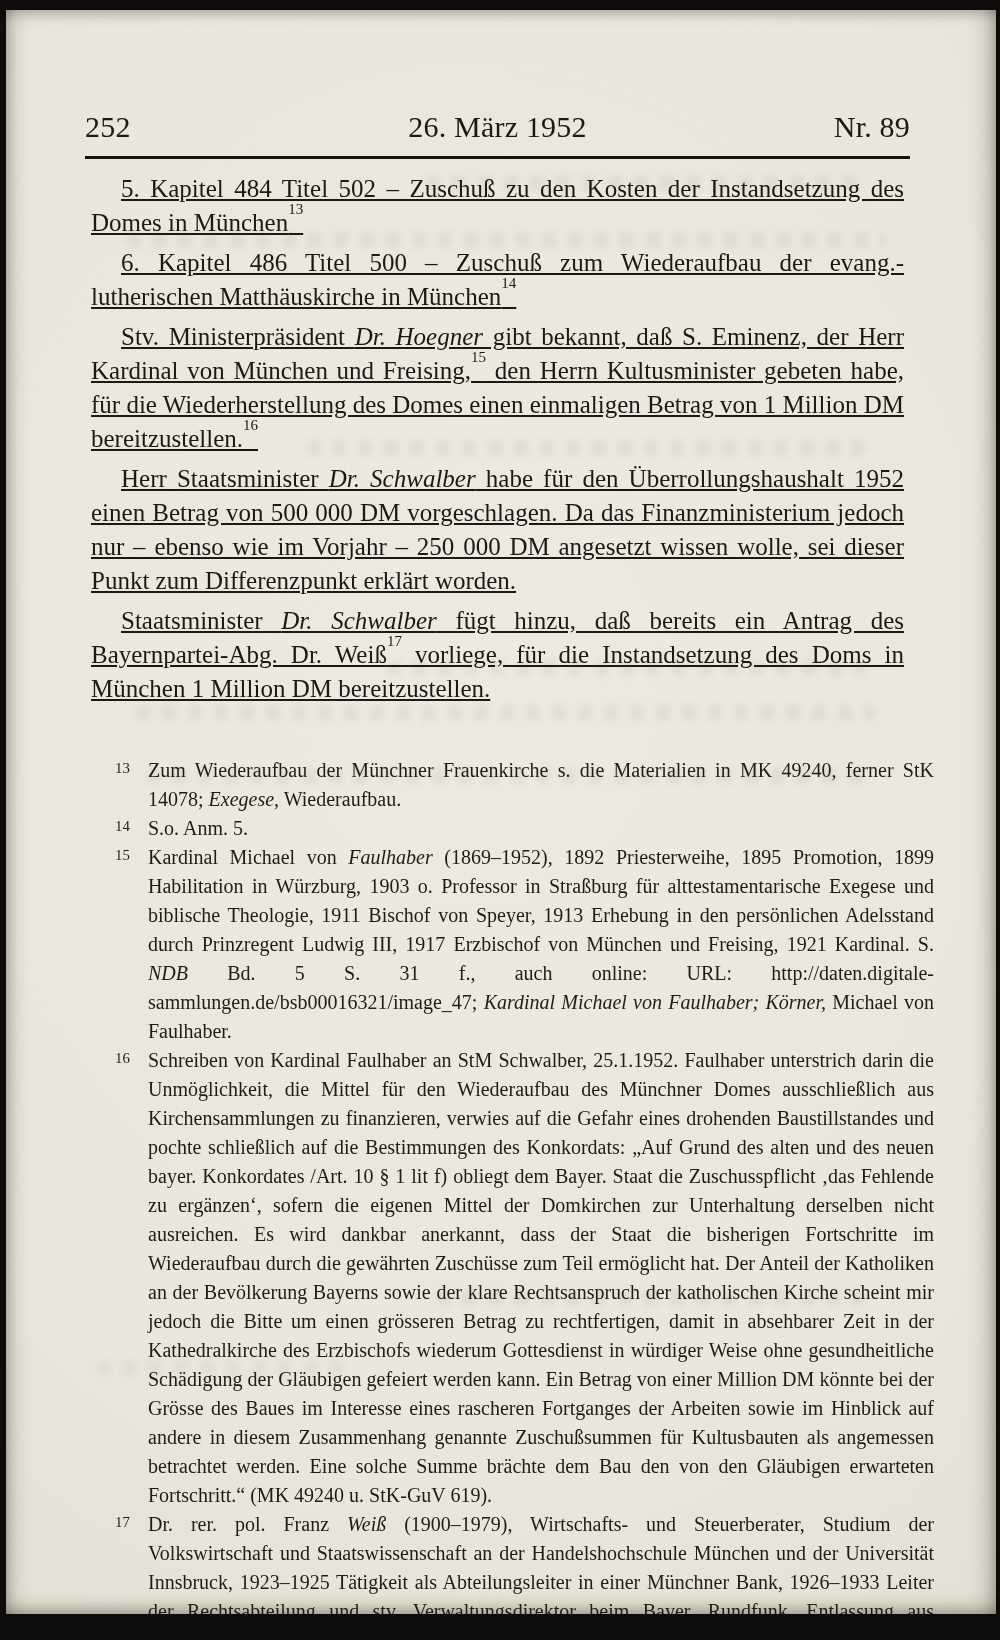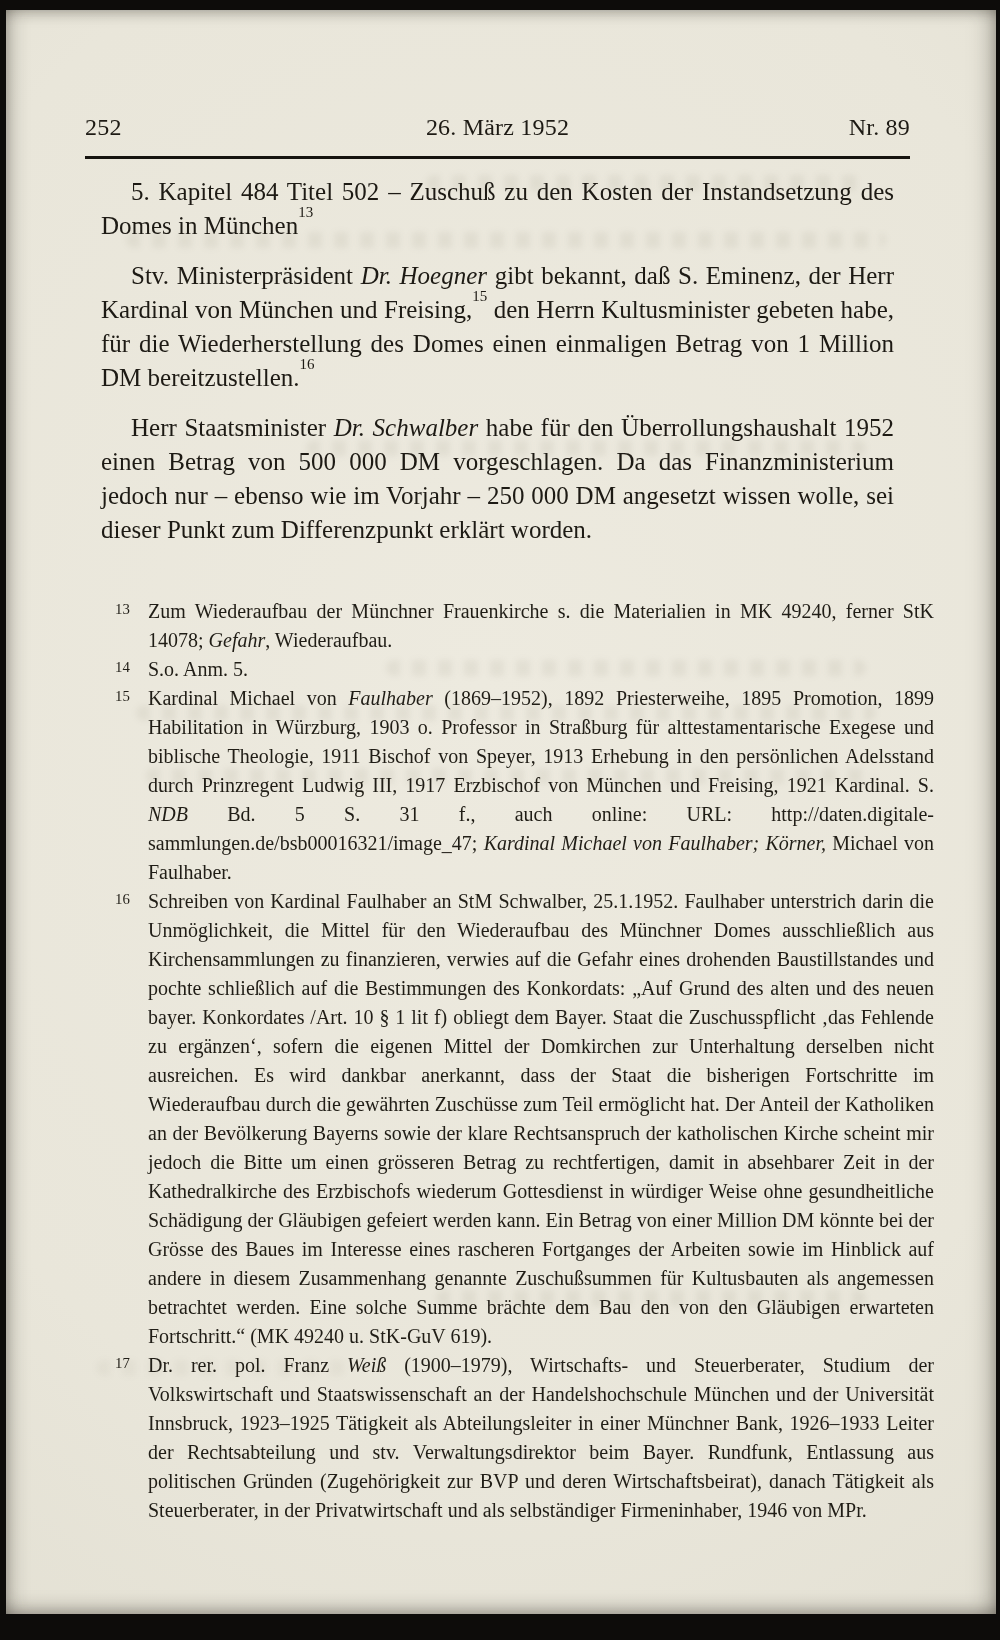--- a/index.html
+++ b/index.html
@@ -20,32 +20,32 @@
   .ghosts{position:absolute;inset:0;z-index:0;pointer-events:none;}
   .ghost{
     position:absolute;height:16px;border-radius:8px;
     background:repeating-linear-gradient(90deg, rgba(118,112,92,.16) 0 14px, rgba(118,112,92,0) 14px 26px);
     filter:blur(3px);opacity:.55;
   }
   .content{position:relative;z-index:1;padding:0 86px 0 79px;color:#1d1a14;}
   .pagehead{
     margin-top:70px;
     display:grid;grid-template-columns:1fr auto 1fr;align-items:baseline;
-    font-size:24px;line-height:30px;letter-spacing:.2px;
+    font-size:30px;line-height:30px;letter-spacing:.2px;
   }
   .pagehead .left{justify-self:start;}
   .pagehead .mid{justify-self:center;}
   .pagehead .right{justify-self:end;margin-top:32px;}
   .headrule{margin-top:14px;border-bottom:3px solid #16140f;}
   .bodytext{
     margin-top:13px;
     font-size:25px;line-height:34px;
     text-align:justify;
   }
-  .bodytext p{margin:16px;}
+  .bodytext p{margin:6px;text-decoration:underline;}
   .bodytext p.indent{text-indent:30px;}
   .it{font-style:italic;}
   .supref{font-size:.6em;line-height:0;position:relative;top:-.52em;letter-spacing:0;}
   .footnotes{
     margin-top:50px;margin-left:26px;margin-right:-24px;
     font-size:20px;line-height:29px;
     text-align:justify;color:#201d16;
   }
   .fn{position:relative;padding-left:37px;margin:0;}
   .fn-num{position:absolute;left:4px;top:-2px;font-size:.74em;}
@@ -71,26 +71,28 @@
 
       <div class="pagehead">
         <span class="left">252</span>
         <span class="mid">26. März 1952</span>
         <span class="right">Nr. 89</span>
       </div>
       <div class="headrule"></div>
 
       <div class="bodytext">
           <p class="indent"><span>5. Kapitel 484 Titel 502 – Zuschuß zu den Kosten der Instandsetzung des Domes in München</span><sup class="supref">13</sup></p>
+          <p class="indent"><span>6. Kapitel 486 Titel 500 – Zuschuß zum Wiederaufbau der evang.-lutherischen Matthäuskirche in München</span><sup class="supref">14</sup></p>
           <p class="indent"><span>Stv. Ministerpräsident </span><span class="it">Dr. Hoegner</span><span> gibt bekannt, daß S. Eminenz, der Herr Kardinal von München und Freising,</span><sup class="supref">15</sup><span> den Herrn Kultusminister gebeten habe, für die Wiederherstellung des Domes einen einmaligen Betrag von 1 Million DM bereitzustellen.</span><sup class="supref">16</sup></p>
           <p class="indent"><span>Herr Staatsminister </span><span class="it">Dr. Schwalber</span><span> habe für den Überrollungshaushalt 1952 einen Betrag von 500 000 DM vorgeschlagen. Da das Finanzministerium jedoch nur – ebenso wie im Vorjahr – 250 000 DM angesetzt wissen wolle, sei dieser Punkt zum Differenzpunkt erklärt worden.</span></p>
+          <p class="indent"><span>Staatsminister </span><span class="it">Dr. Schwalber</span><span> fügt hinzu, daß bereits ein Antrag des Bayernpartei-Abg. Dr. Weiß</span><sup class="supref">17</sup><span> vorliege, für die Instandsetzung des Doms in München 1 Million DM bereitzustellen.</span></p>
         </div>
 
       <div class="footnotes">
-          <div class="fn"><span class="fn-num">13</span><span>Zum Wiederaufbau der Münchner Frauenkirche s. die Materialien in MK 49240, ferner StK 14078; </span><span class="it">Gefahr</span><span>, Wiederaufbau.</span></div>
+          <div class="fn"><span class="fn-num">13</span><span>Zum Wiederaufbau der Münchner Frauenkirche s. die Materialien in MK 49240, ferner StK 14078; </span><span class="it">Exegese</span><span>, Wiederaufbau.</span></div>
           <div class="fn"><span class="fn-num">14</span><span>S.o. Anm. 5.</span></div>
           <div class="fn"><span class="fn-num">15</span><span>Kardinal Michael von </span><span class="it">Faulhaber</span><span> (1869–1952), 1892 Priesterweihe, 1895 Promotion, 1899 Habilitation in Würzburg, 1903 o. Professor in Straßburg für alttestamentarische Exegese und biblische Theologie, 1911 Bischof von Speyer, 1913 Erhebung in den persönlichen Adelsstand durch Prinzregent Ludwig III, 1917 Erzbischof von München und Freising, 1921 Kardinal. S. </span><span class="it">NDB</span><span> Bd. 5 S. 31 f., auch online: URL: http://daten.digitale-sammlungen.de/bsb00016321/image_47; </span><span class="it">Kardinal Michael von Faulhaber; Körner,</span><span> Michael von Faulhaber.</span></div>
           <div class="fn"><span class="fn-num">16</span><span>Schreiben von Kardinal Faulhaber an StM Schwalber, 25.1.1952. Faulhaber unterstrich darin die Unmöglichkeit, die Mittel für den Wiederaufbau des Münchner Domes ausschließlich aus Kirchensammlungen zu finanzieren, verwies auf die Gefahr eines drohenden Baustillstandes und pochte schließlich auf die Bestimmungen des Konkordats: „Auf Grund des alten und des neuen bayer. Konkordates /Art. 10 § 1 lit f) obliegt dem Bayer. Staat die Zuschusspflicht ‚das Fehlende zu ergänzen‘, sofern die eigenen Mittel der Domkirchen zur Unterhaltung derselben nicht ausreichen. Es wird dankbar anerkannt, dass der Staat die bisherigen Fortschritte im Wiederaufbau durch die gewährten Zuschüsse zum Teil ermöglicht hat. Der Anteil der Katholiken an der Bevölkerung Bayerns sowie der klare Rechtsanspruch der katholischen Kirche scheint mir jedoch die Bitte um einen grösseren Betrag zu rechtfertigen, damit in absehbarer Zeit in der Kathedralkirche des Erzbischofs wiederum Gottesdienst in würdiger Weise ohne gesundheitliche Schädigung der Gläubigen gefeiert werden kann. Ein Betrag von einer Million DM könnte bei der Grösse des Baues im Interesse eines rascheren Fortganges der Arbeiten sowie im Hinblick auf andere in diesem Zusammenhang genannte Zuschußsummen für Kultusbauten als angemessen betrachtet werden. Eine solche Summe brächte dem Bau den von den Gläubigen erwarteten Fortschritt.“ (MK 49240 u. StK-GuV 619).</span></div>
           <div class="fn"><span class="fn-num">17</span><span>Dr. rer. pol. Franz </span><span class="it">Weiß</span><span> (1900–1979), Wirtschafts- und Steuerberater, Studium der Volkswirtschaft und Staatswissenschaft an der Handelshochschule München und der Universität Innsbruck, 1923–1925 Tätigkeit als Abteilungsleiter in einer Münchner Bank, 1926–1933 Leiter der Rechtsabteilung und stv. Verwaltungsdirektor beim Bayer. Rundfunk, Entlassung aus politischen Gründen (Zugehörigkeit zur BVP und deren Wirtschaftsbeirat), danach Tätigkeit als Steuerberater, in der Privatwirtschaft und als selbständiger Firmeninhaber, 1946 von MPr.</span></div>
         </div>
 
     </div>
   </div>
 </div>
 

